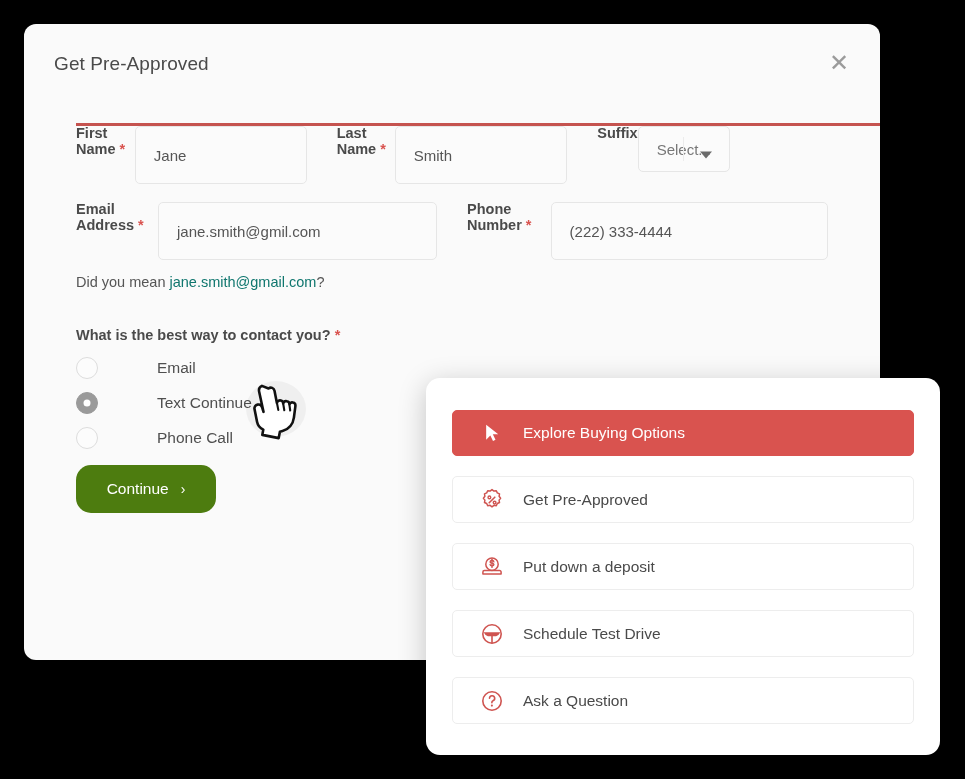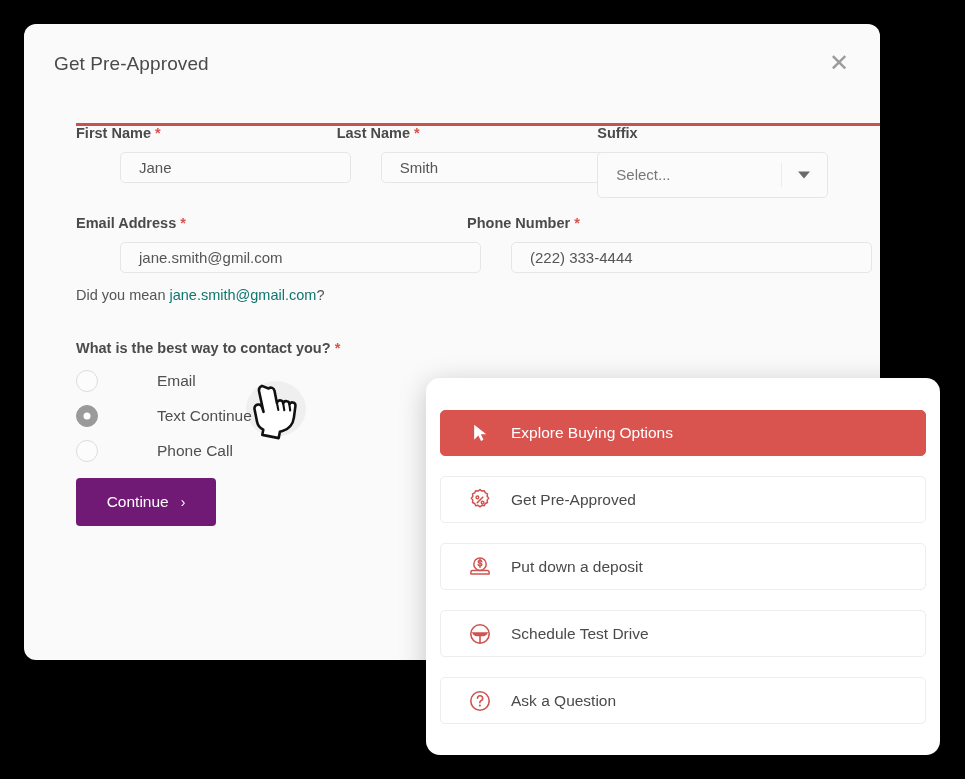--- a/index.html
+++ b/index.html
@@ -50,50 +50,49 @@
   .title-rule {
     position: absolute;
     left: 52px; top: 99px;
     width: 804px; height: 3px;
     background: #c5534f;
   }
 
   .form-body { padding: 24px 52px 0 52px; }
 
   .row { display: flex; gap: 30px; margin-bottom: 18px; }
-  .field { display: flex; flex-direction: column; }
+  .field { display: flex; flex-direction: row; }
   .f-first  { width: 247px; }
   .f-last   { width: 247px; }
   .f-suffix { width: 247px; }
   .f-email  { width: 385px; }
   .f-phone  { width: 385px; }
 
   .f-label {
     font-size: 14.5px;
     font-weight: bold;
     color: #4a4a4a;
     margin-bottom: 10px;
     line-height: 1.1;
   }
   .req { color: #d9534f; font-weight: bold; }
 
   .f-input {
-    height: 31px;
+    height: 58px;
     border: 1px solid #e6e6e6;
     border-radius: 5px;
     background: #fbfbfb;
     padding: 0 18px;
     font-size: 15px;
     color: #555555;
     font-family: "Liberation Sans", sans-serif;
     outline: none;
     width: 100%;
     display: flex;
     align-items: center;
-    margin-left: 44px;
   }
 
   .select-wrap { position: relative; }
   .f-select {
     height: 46px;
     border: 1px solid #e6e6e6;
     border-radius: 5px;
     background: #fbfbfb;
     padding: 0 18px;
     font-size: 15px;
@@ -156,40 +155,40 @@
     transform: translate(-50%,-50%);
     width: 7px; height: 7px;
     border-radius: 50%;
     background: #ffffff;
   }
   .radio-label { font-size: 15.5px; color: #4f4f4f; }
 
   .continue-btn {
     margin-top: 16px;
     width: 140px; height: 48px;
-    background: #701a75;
+    background: #4d7c0f;
     color: #ffffff;
-    border: none; border-radius: 4px;
+    border: none; border-radius: 15px;
     font-size: 15.5px;
     font-family: "Liberation Sans", sans-serif;
     display: flex; align-items: center; justify-content: center;
     gap: 12px;
     cursor: pointer;
   }
   .continue-btn .chev { font-size: 14px; }
 
   
   .options-panel {
     position: absolute;
     left: 426px; top: 378px;
     width: 514px; height: 377px;
     background: #ffffff;
     border-radius: 14px;
     box-shadow: 0 6px 28px rgba(0,0,0,0.22);
-    padding: 32px 14px;
+    padding: 32px 26px;
   }
   .opt {
     height: 47px;
     border: 1px solid #ededed;
     border-radius: 5px;
     background: #ffffff;
     display: flex; align-items: center;
     padding-left: 26px;
     margin-bottom: 20px;
     cursor: pointer;

